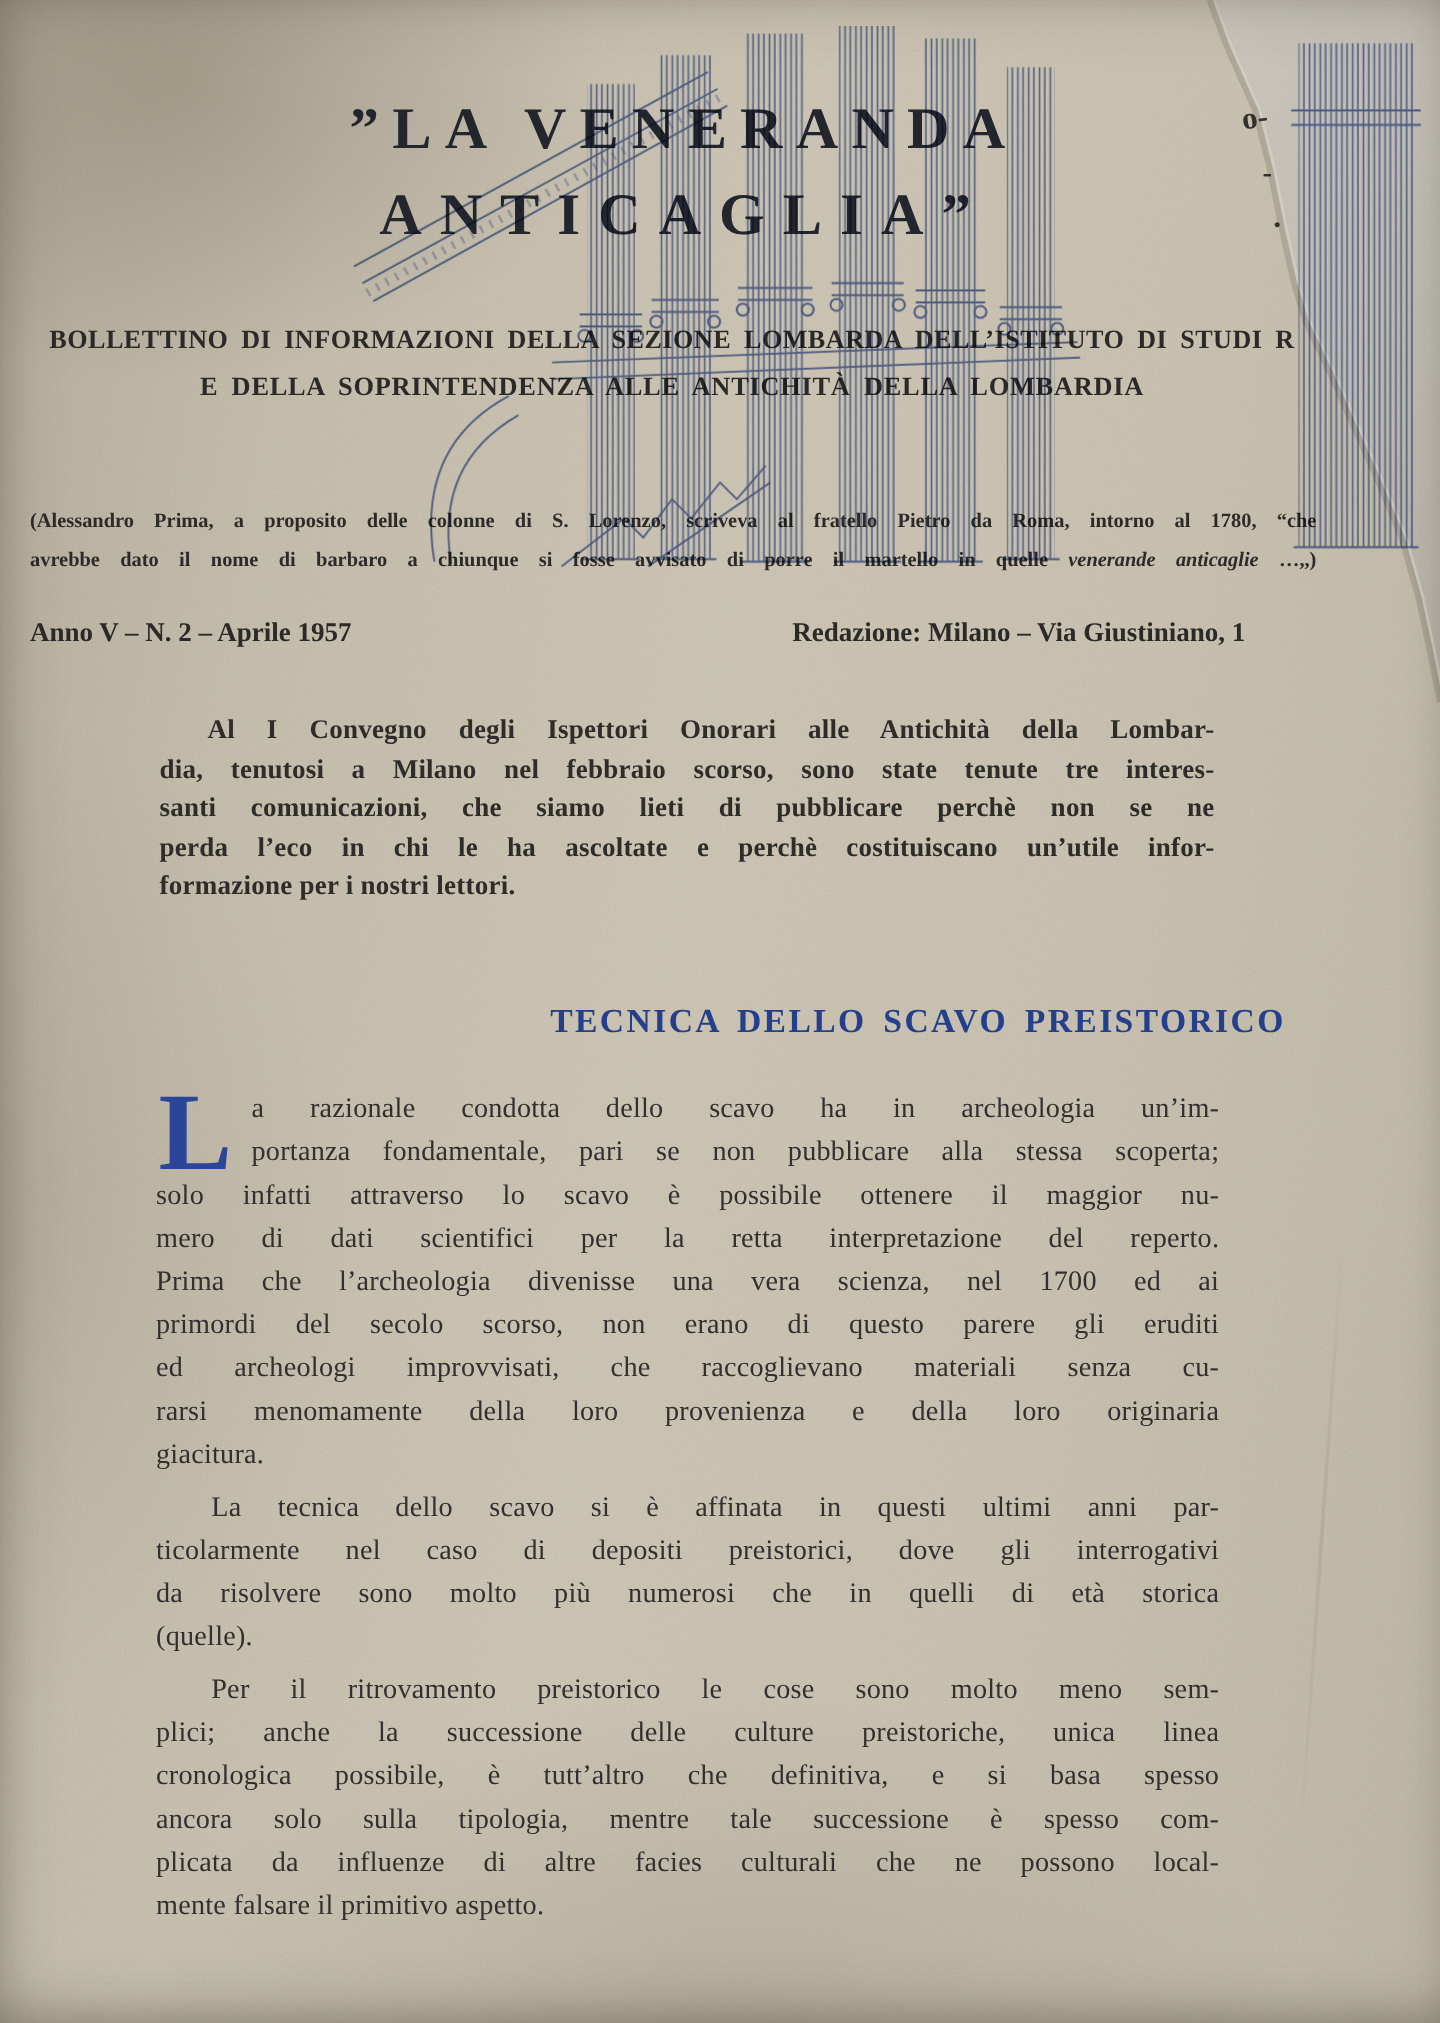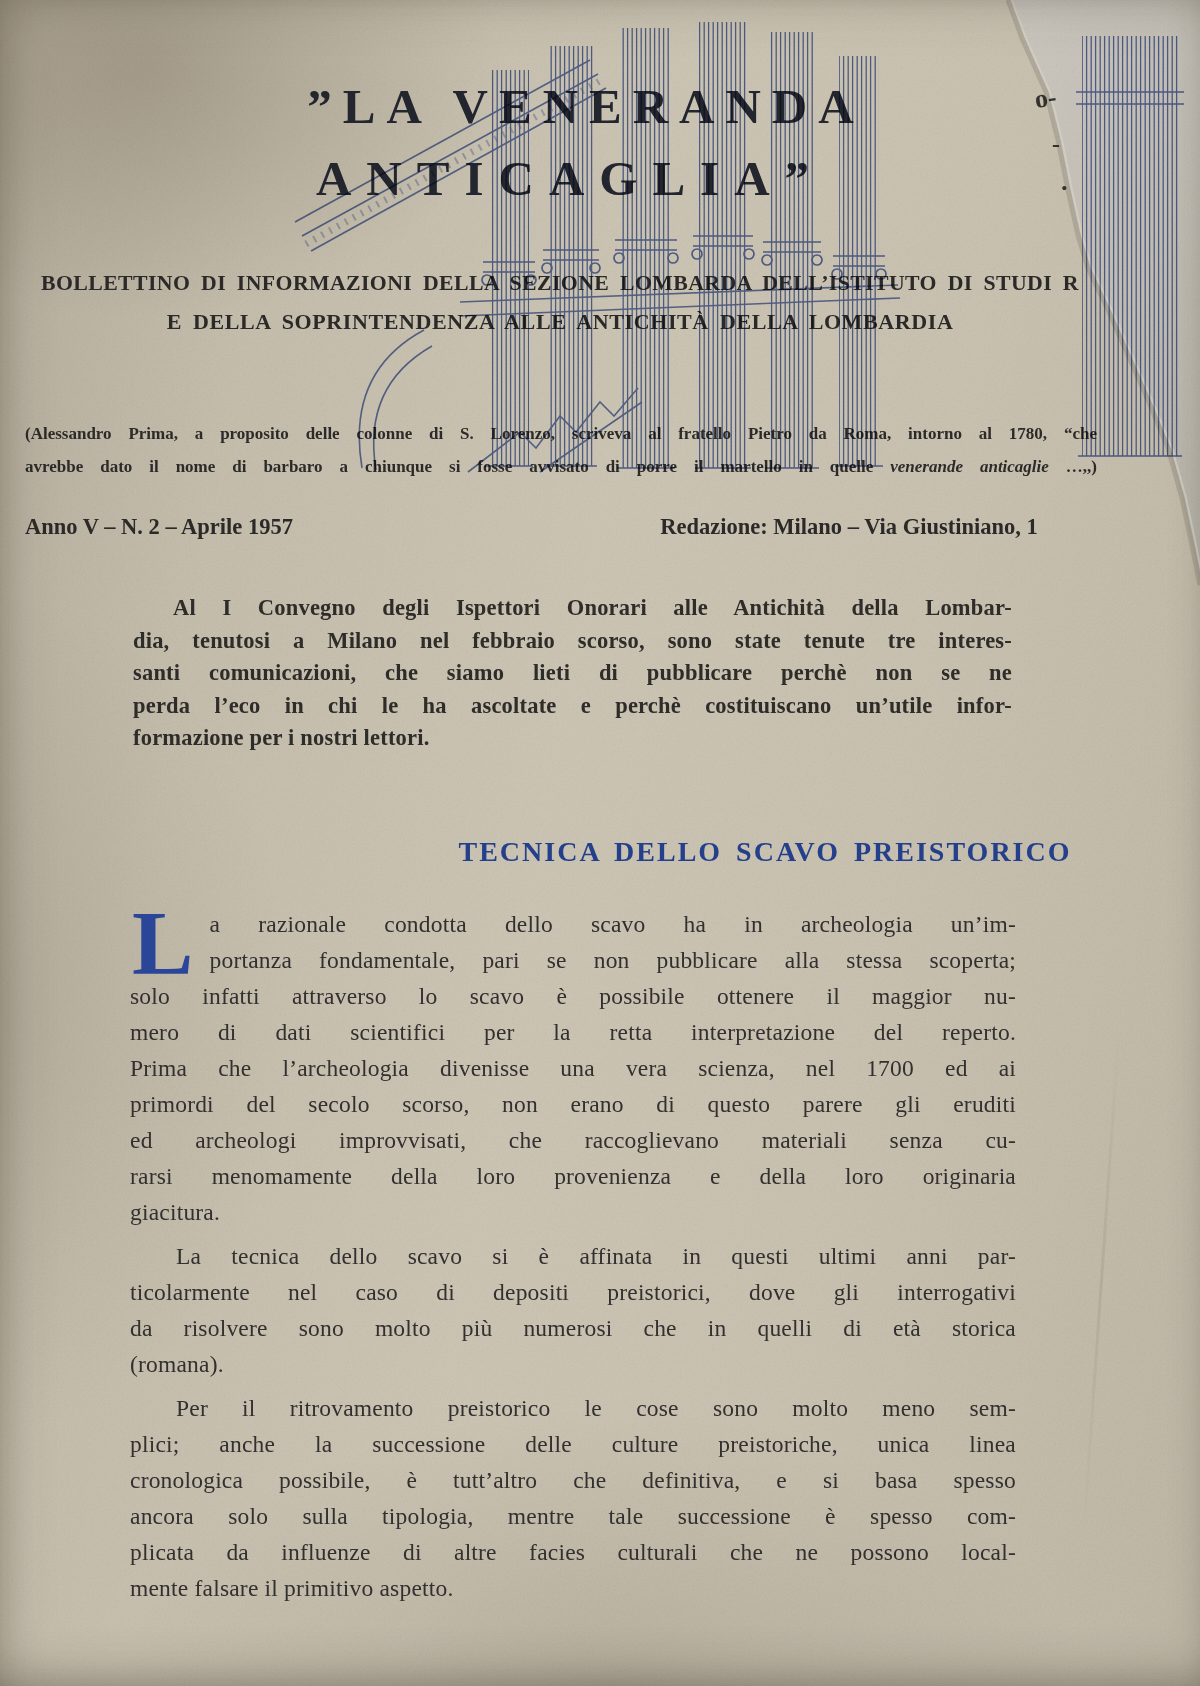--- a/index.html
+++ b/index.html
@@ -10,21 +10,21 @@
       radial-gradient(ellipse 520px 360px at 12% 4%, rgba(110,98,78,0.32), rgba(0,0,0,0) 70%),
       radial-gradient(ellipse 700px 420px at 50% 101%, rgba(105,95,78,0.20), rgba(0,0,0,0) 70%),
       radial-gradient(ellipse 420px 600px at 0% 60%, rgba(110,100,82,0.14), rgba(0,0,0,0) 70%),
       linear-gradient(100deg,#b6ae9d 0%,#c6bfae 20%,#cdc6b5 46%,#cac3b2 70%,#bfb8a7 100%);
   }
   .vignette{position:absolute;inset:0;pointer-events:none;
     box-shadow:inset 0 -26px 55px -28px rgba(40,34,22,.45), inset 0 30px 60px -40px rgba(60,52,38,.35), inset 28px 0 70px -45px rgba(60,52,38,.30);}
   .abs{position:absolute;}
   
   .title-line{left:0;width:1140px;text-align:center;font-weight:700;color:#23262e;white-space:nowrap;}
-  .title1{top:78px;font-size:49px;letter-spacing:11px;padding-left:16px;}
+  .title1{top:78px;font-size:49px;letter-spacing:11px;}
   .title2{top:150px;font-size:49px;letter-spacing:15px;}
   .subtitle{left:0;width:1120px;text-align:center;font-weight:700;color:#2b2a28;white-space:nowrap;}
   .subtitle1{top:270px;font-size:22px;letter-spacing:.4px;word-spacing:5px;transform:scaleX(.99);}
   .subtitle2{top:309px;font-size:22px;letter-spacing:.6px;word-spacing:5px;}
   .quote{left:25px;top:417px;width:1072px;font-size:17px;font-weight:700;line-height:33px;color:#2d2b29;}
   .issue{top:514px;font-size:22.5px;font-weight:700;color:#2b2a28;}
   .issue-left{left:25px;}
   .issue-right{left:600px;width:498px;text-align:center;}
   
   .jline{display:block;text-align:justify;text-align-last:justify;}
@@ -160,21 +160,21 @@
         <div class="jline">primordi del secolo scorso, non erano di questo parere gli eruditi</div>
         <div class="jline">ed archeologi improvvisati, che raccoglievano materiali senza cu-</div>
         <div class="jline">rarsi menomamente della loro provenienza e della loro originaria</div>
         <div class="jline jlast">giacitura.</div>
       </div>
   </div>
   <div class="abs para p2 indent">
       <div class="jline">La tecnica dello scavo si è affinata in questi ultimi anni par-</div>
       <div class="jline">ticolarmente nel caso di depositi preistorici, dove gli interrogativi</div>
       <div class="jline">da risolvere sono molto più numerosi che in quelli di età storica</div>
-      <div class="jline jlast">(romana).</div>
+      <div class="jline jlast">(quelle).</div>
     </div>
   <div class="abs para p3 indent">
       <div class="jline">Per il ritrovamento preistorico le cose sono molto meno sem-</div>
       <div class="jline">plici; anche la successione delle culture preistoriche, unica linea</div>
       <div class="jline">cronologica possibile, è tutt’altro che definitiva, e si basa spesso</div>
       <div class="jline">ancora solo sulla tipologia, mentre tale successione è spesso com-</div>
       <div class="jline">plicata da influenze di altre facies culturali che ne possono local-</div>
       <div class="jline jlast">mente falsare il primitivo aspetto.</div>
     </div>
 

